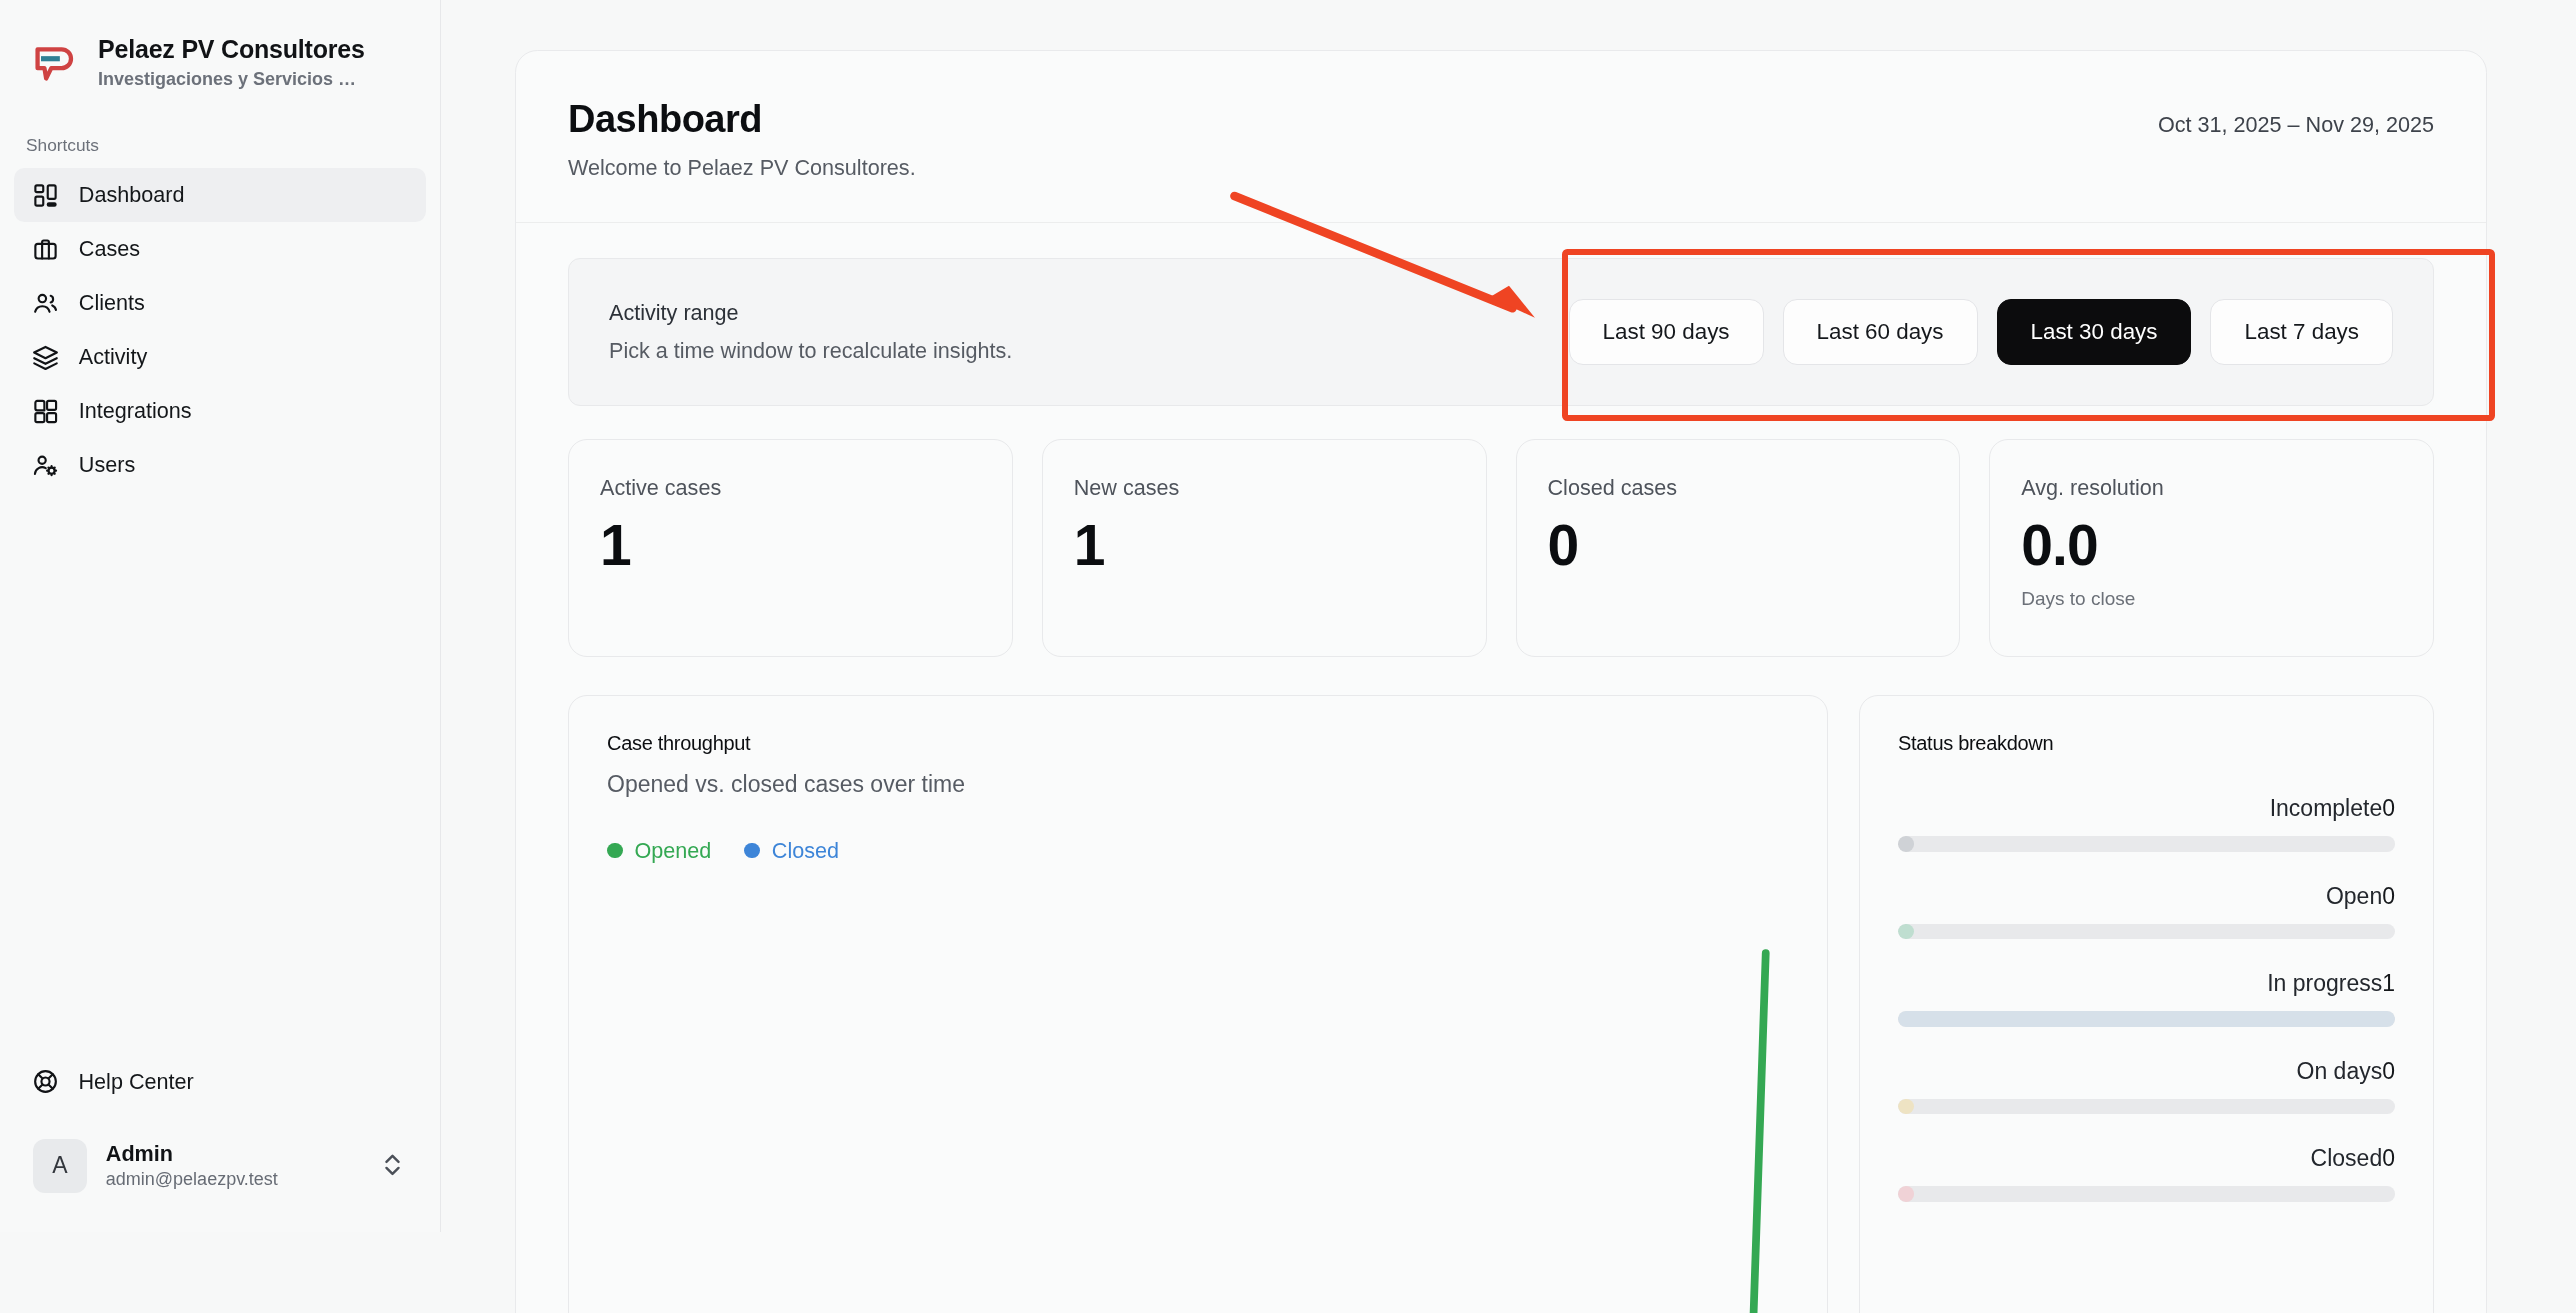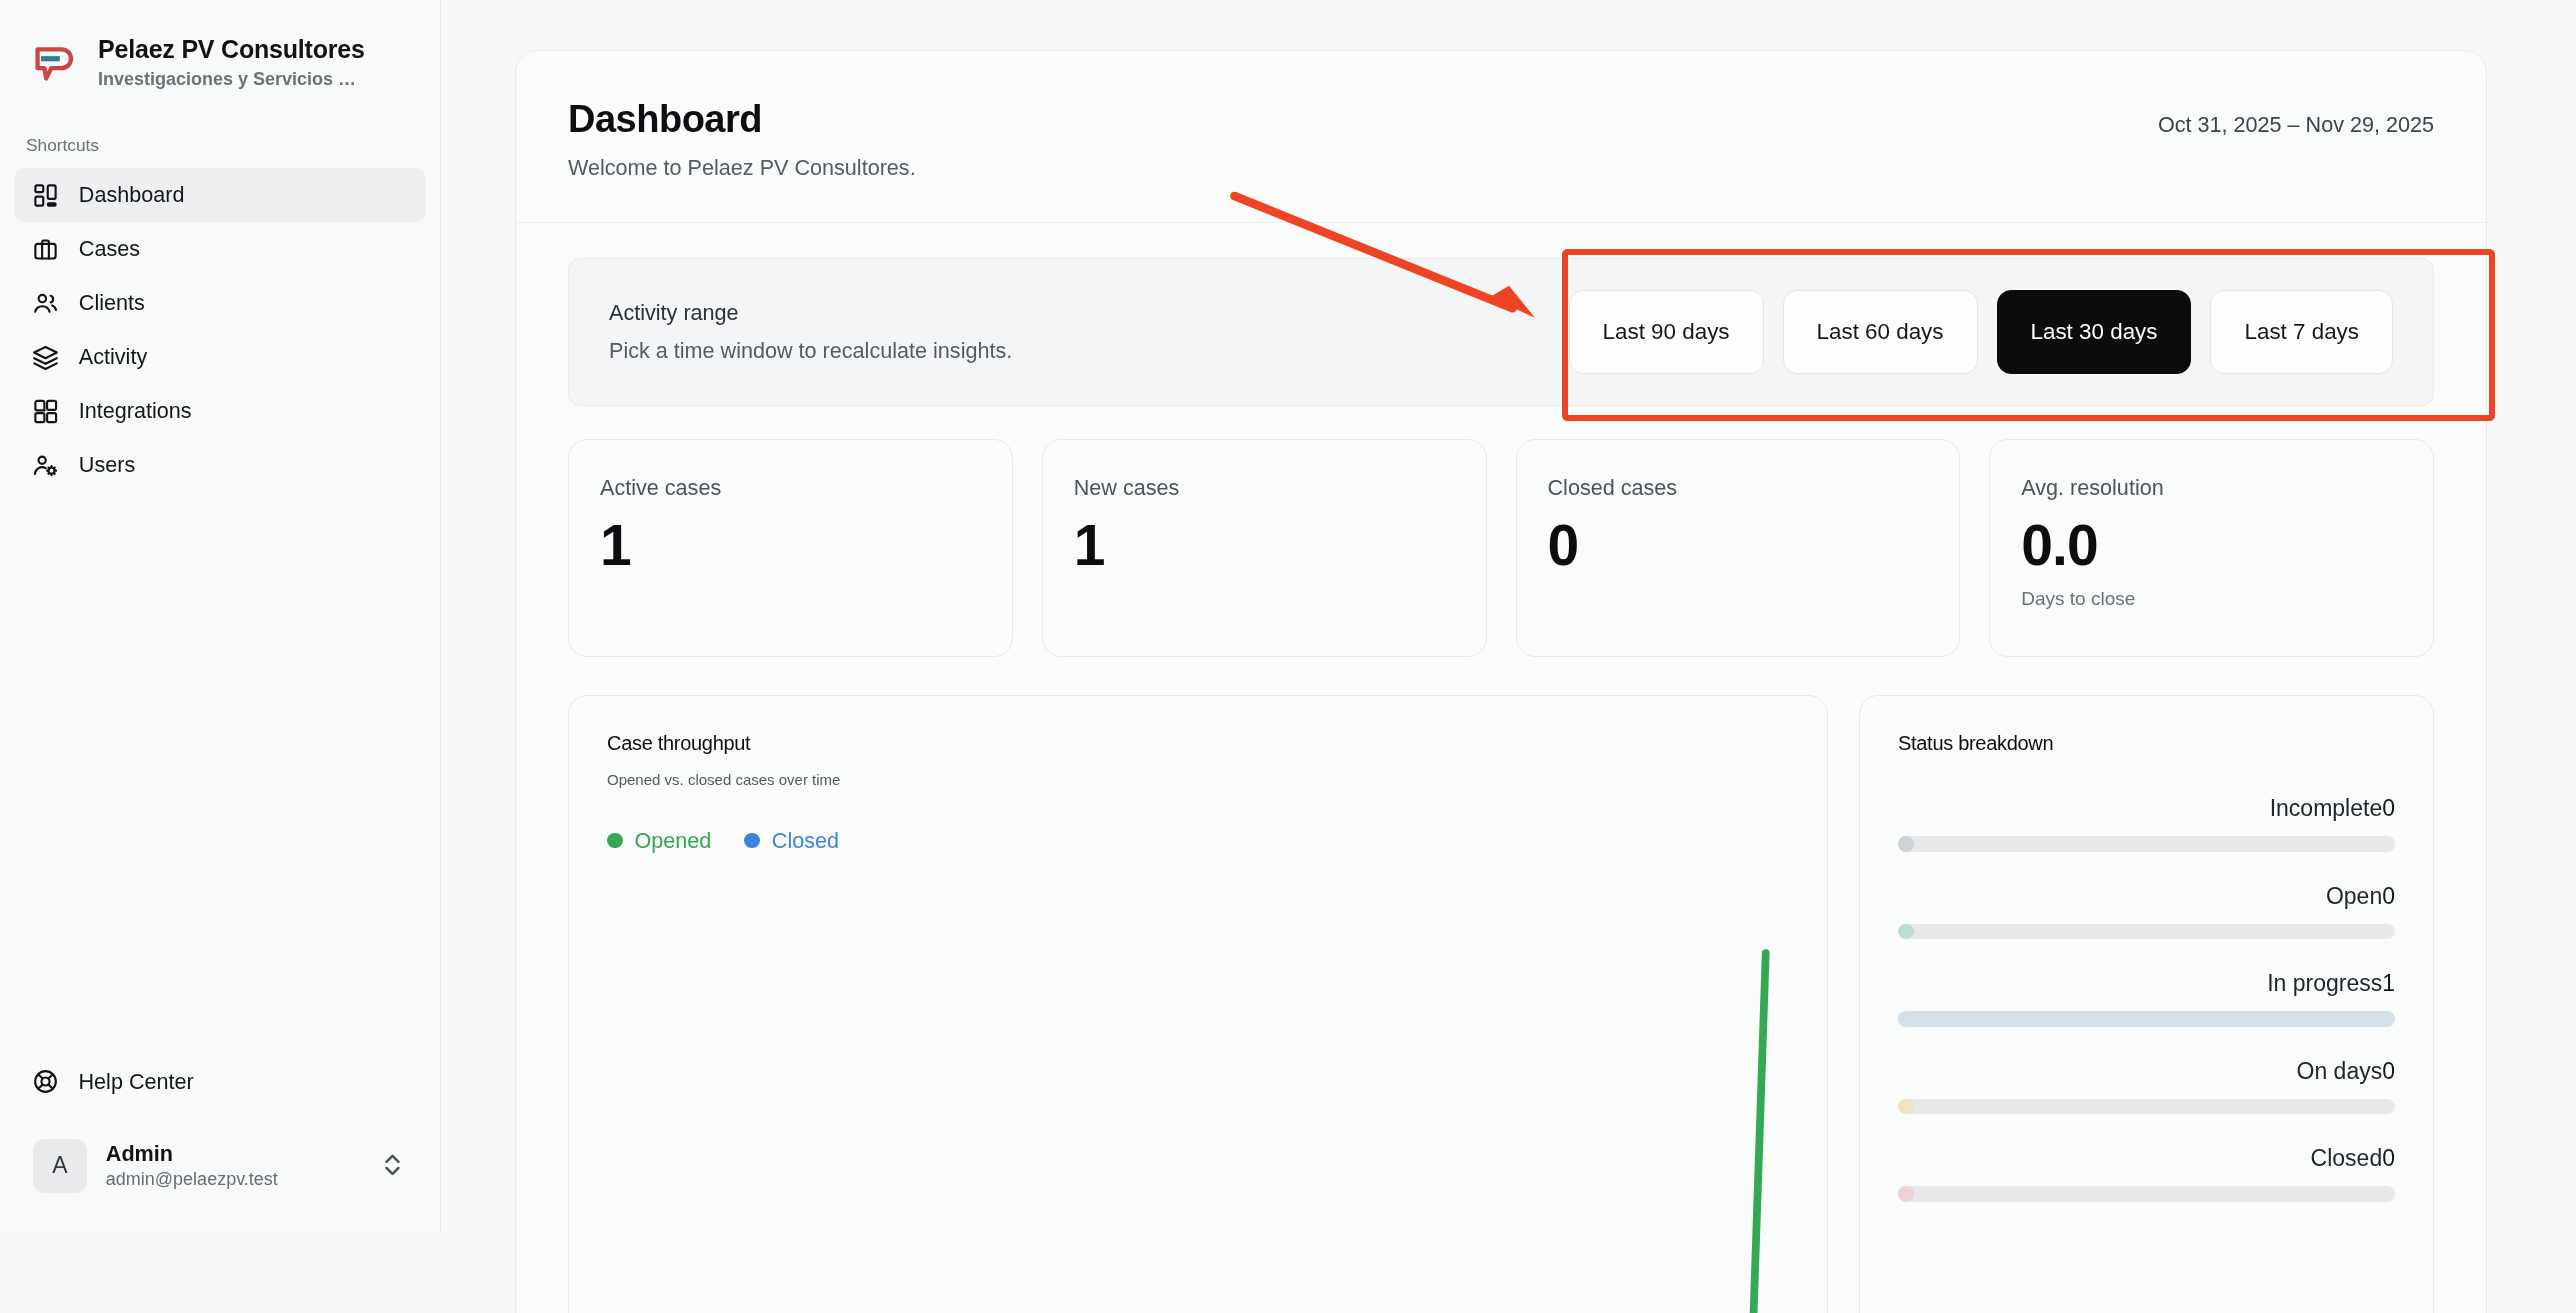--- a/index.html
+++ b/index.html
@@ -91,21 +91,21 @@
     border-radius: 12px;
     height: 148px;
     display: flex; align-items: center; justify-content: space-between;
     padding: 0 40px;
   }
   .activity-text { display: flex; flex-direction: column; gap: 12px; }
   .activity-title { font-size: 21.6px; color: #2c3138; }
   .activity-sub { font-size: 21.6px; color: #565b63; }
   .range-btns { display: flex; gap: 19px; }
   .range-btn {
-    height: 84px; padding: 0 33px; border-radius: 14px;
+    height: 66px; padding: 0 33px; border-radius: 14px;
     background: #fdfdfd; border: 1.7px solid #e4e5e8;
     display: flex; align-items: center; justify-content: center;
     font-size: 22.4px; color: #15181c; cursor: pointer; white-space: nowrap;
   }
   .range-btn.active { background: #0c0c0d; border-color: #0c0c0d; color: #ffffff; }
 
   
   .kpi-row { display: flex; gap: 29px; margin-top: 33px; }
   .kpi-card {
     flex: 1 1 0; background: #fafbfb;
@@ -119,21 +119,21 @@
 
   
   .lower-row { display: flex; gap: 31px; margin-top: 38px; }
   .chart-card {
     flex: 0 0 1260px; background: #fafbfb;
     border: 1.7px solid #e8e9eb; border-radius: 19px;
     padding: 36px 38px 0 38px; height: 656px; overflow: hidden;
     position: relative;
   }
   .card-title { font-size: 20px; font-weight: normal; color: #0c0e11; letter-spacing: -0.3px; }
-  .card-sub { font-size: 15px; color: #565b63; margin-top: 15.5px; }
+  .card-sub { font-size: 23px; color: #565b63; margin-top: 15.5px; }
   .legend { display: flex; gap: 33px; margin-top: 40px; }
   .legend-item { display: flex; align-items: center; gap: 12px; font-size: 21.6px; }
   .legend-dot { width: 15.5px; height: 15.5px; border-radius: 50%; display: inline-block; }
   .plot { position: absolute; left: 38px; right: 38px; top: 233px; bottom: 0; }
   .plot svg { width: 100%; height: 100%; display: block; }
 
   .status-card {
     flex: 1 1 auto; background: #fafbfb;
     border: 1.7px solid #e8e9eb; border-radius: 19px;
     padding: 36px 38px; height: 656px;

